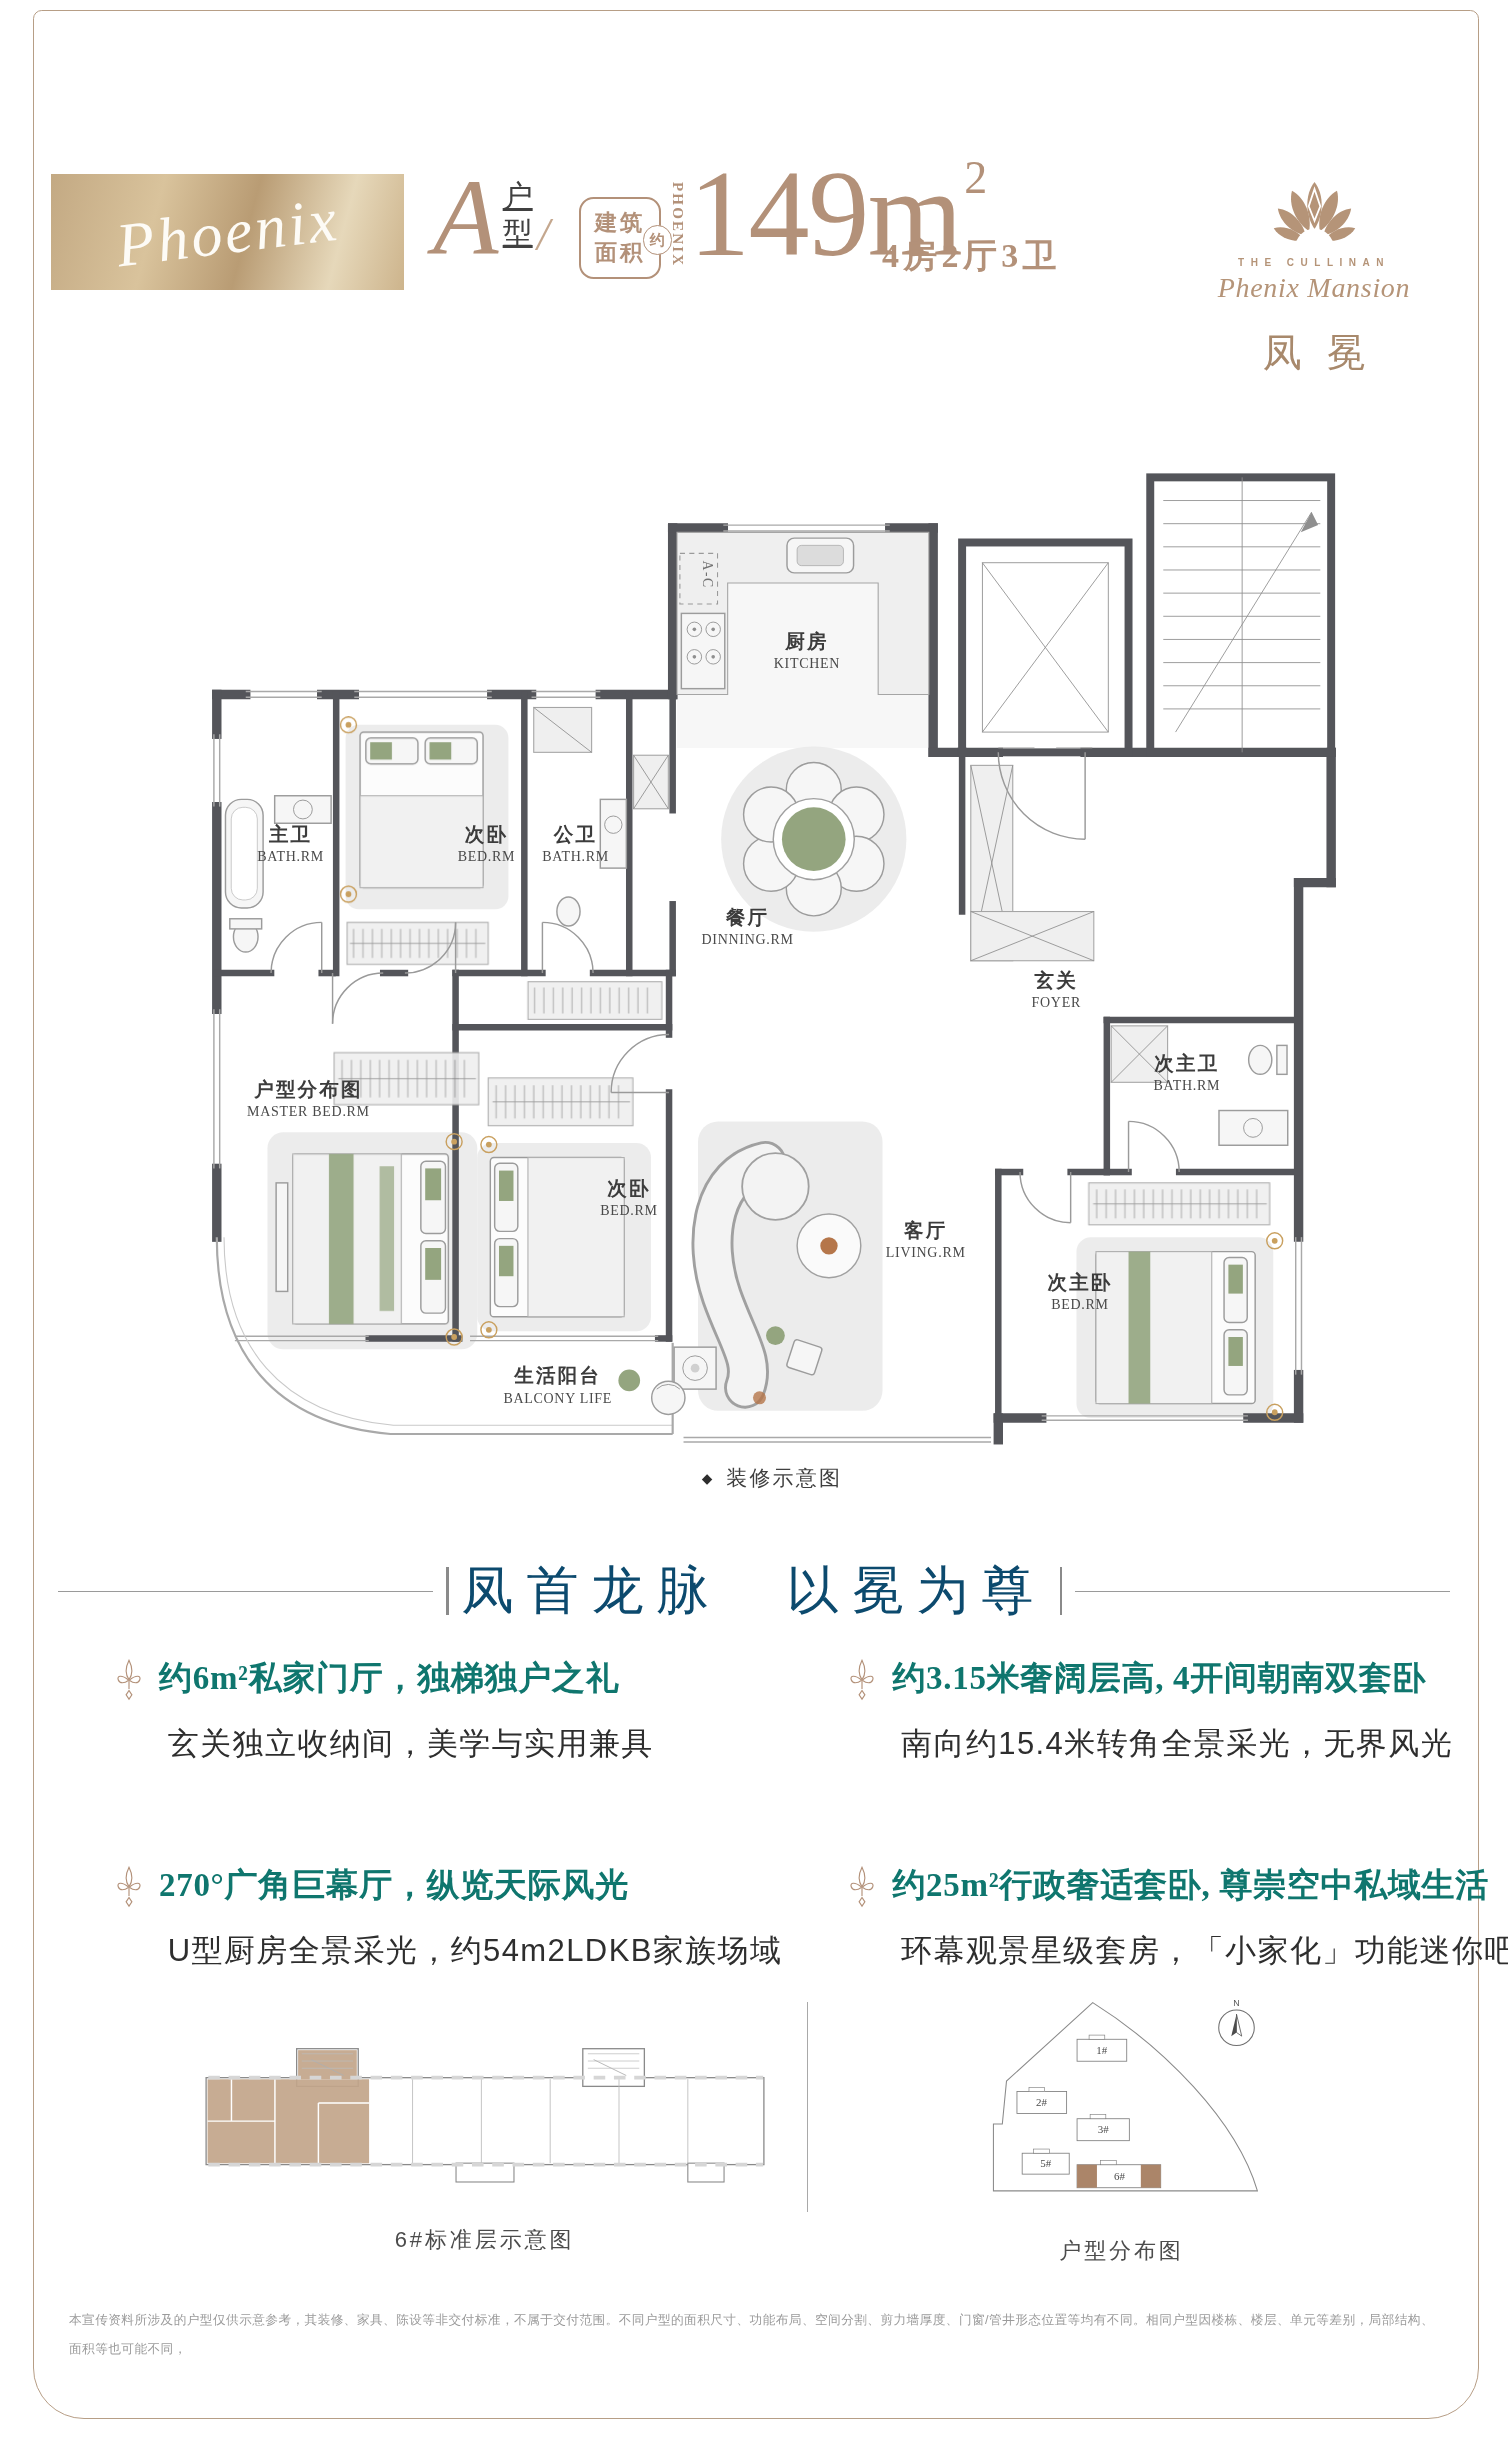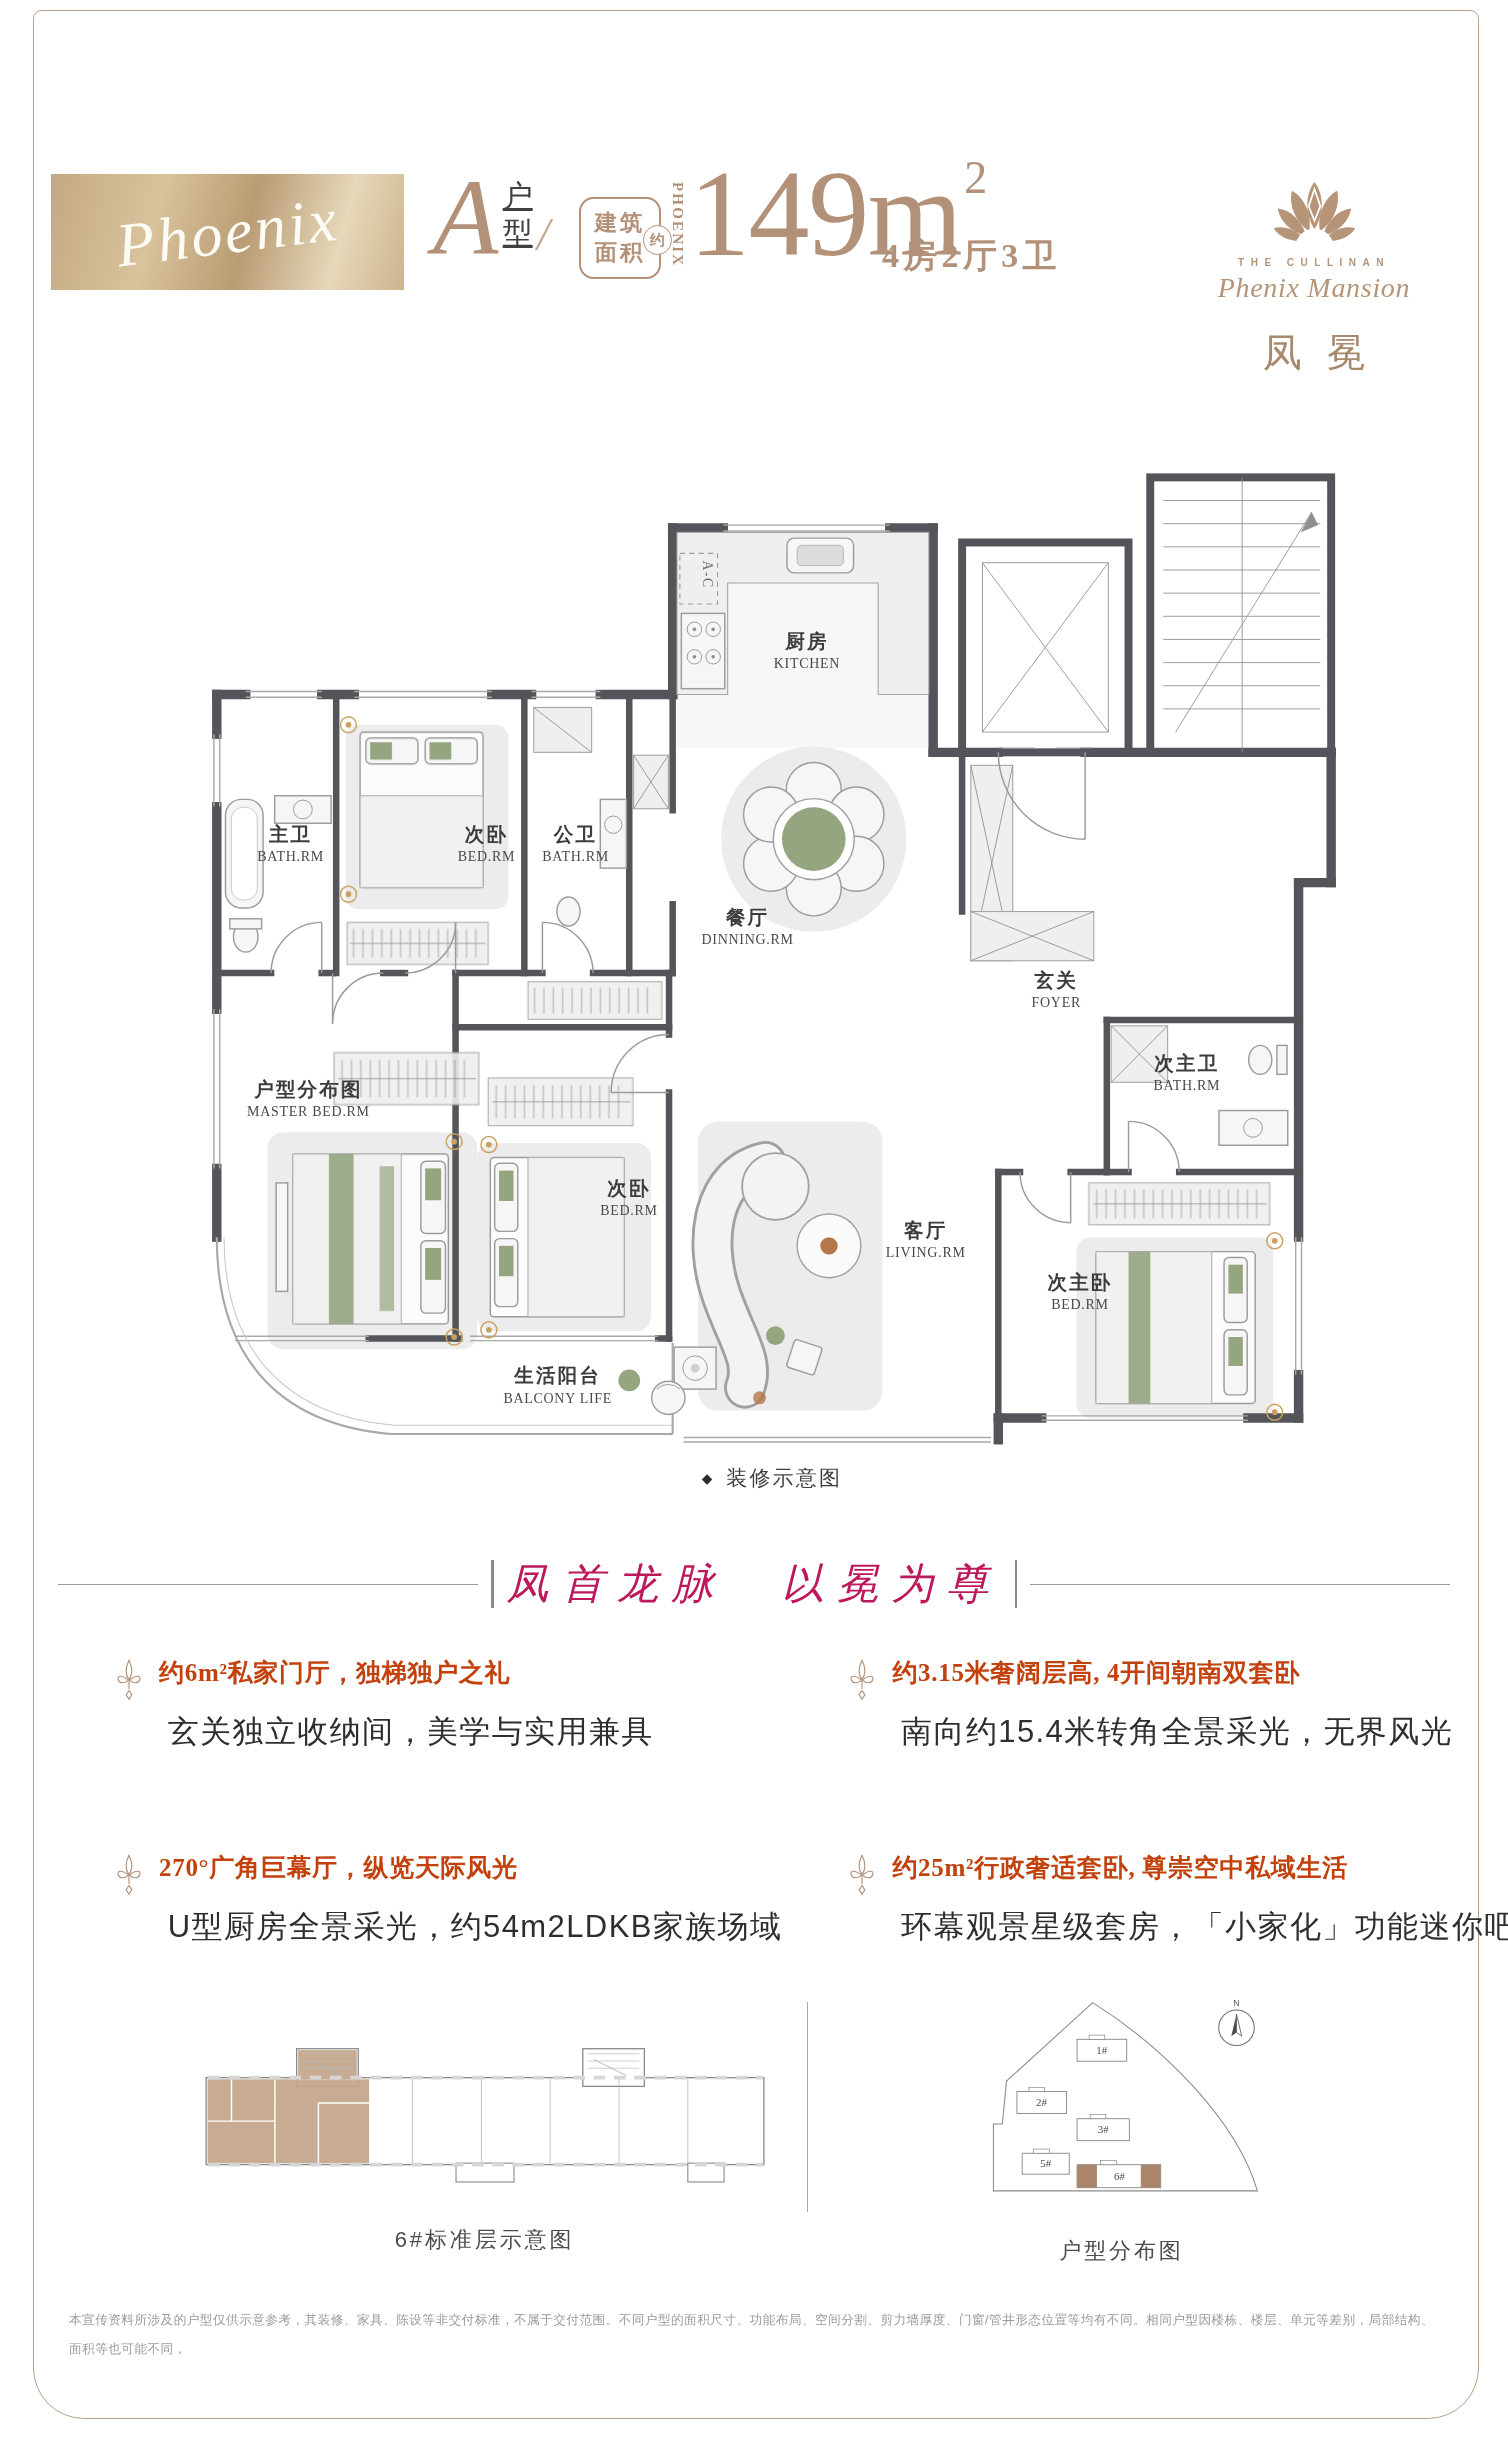--- a/index.html
+++ b/index.html
@@ -72,26 +72,26 @@
   .svgtxt{font-family:"Liberation Serif","DejaVu Serif",serif;fill:#707070;}
   .room-label{position:absolute;transform:translate(-50%,-50%);text-align:center;white-space:nowrap;}
   .rl-cn{font-family:"Liberation Serif","DejaVu Serif",serif;font-size:19.5px;font-weight:700;color:#3c3c3c;letter-spacing:2.2px;}
   .rl-en{font-family:"Liberation Serif","DejaVu Serif",serif;font-size:14px;color:#4a4a4a;letter-spacing:0.7px;margin-top:1.4px;}
   
   .plan-caption{position:absolute;left:0;right:0;top:1464px;text-align:center;color:#3f3f3f;font-size:21px;letter-spacing:2.2px;margin-left:36px;}
   .plan-caption .diamond{font-size:13.8px;margin-right:11.6px;position:relative;top:-2.2px;color:#2d2d2d;}
   .section-head{position:absolute;left:58px;right:58px;top:1556px;display:flex;align-items:center;}
   .section-head .line{flex:1;border-top:1.4px solid #9a9a9a;}
   .section-head .vbar{width:2.2px;height:48px;background:#8a8a8a;margin:0 13px;}
-  .section-head .txt{font-family:"Liberation Serif","DejaVu Serif",serif;font-size:42px;color:#be185d;letter-spacing:13px;font-weight:500;white-space:nowrap;font-style:italic;}
+  .section-head .txt{font-family:"Liberation Serif","DejaVu Serif",serif;font-size:52px;color:#0c4a6e;letter-spacing:13px;font-weight:500;white-space:nowrap;}
   
   .features{position:absolute;left:114px;right:46px;top:1656px;display:grid;grid-template-columns:1fr 1fr;column-gap:65px;row-gap:98px;}
   .feature{position:relative;padding-left:45px;}
   .feature .ficon{position:absolute;left:0;top:0;width:30px;height:46px;}
-  .ftitle{font-family:"Liberation Serif","DejaVu Serif",serif;font-size:25px;color:#c2410c;letter-spacing:0.7px;font-weight:600;white-space:nowrap;}
+  .ftitle{font-family:"Liberation Serif","DejaVu Serif",serif;font-size:33px;color:#0f766e;letter-spacing:0.7px;font-weight:600;white-space:nowrap;}
   .fdesc{margin-top:22px;font-size:31px;color:#2e2e2e;letter-spacing:1.4px;padding-left:8.7px;white-space:nowrap;}
   
   .bottom{position:absolute;left:0;right:0;top:1987px;height:290px;}
   .floor-diagram{position:absolute;left:166px;top:0;width:637px;text-align:center;}
   .floor-diagram svg{width:594px;height:190px;margin-top:29px;}
   .site-diagram{position:absolute;left:872px;top:0;width:499px;text-align:center;}
   .site-diagram svg{width:463px;height:230px;}
   .diag-caption{font-size:22px;color:#4c4c4c;letter-spacing:2.9px;margin-top:17.4px;}
   .vdivider{position:absolute;left:807px;top:14.5px;height:210px;width:0.7px;background:#a9a9a9;}
   

